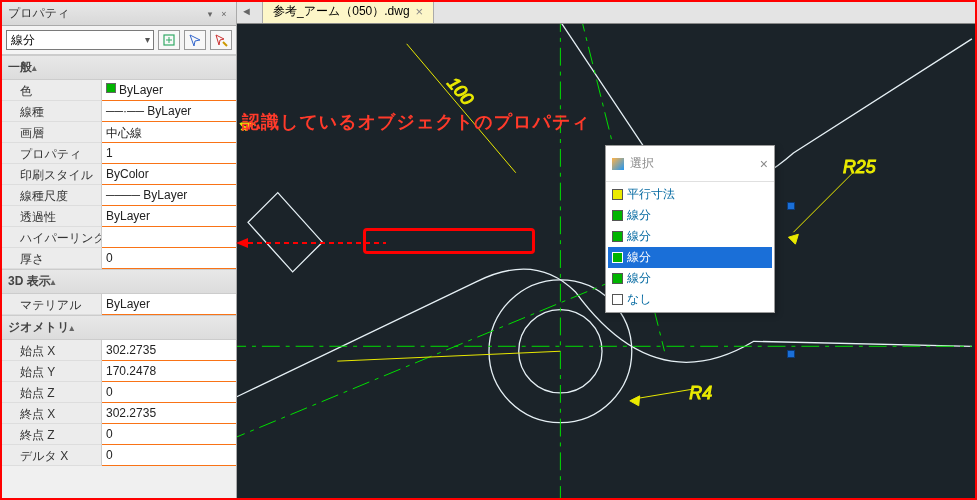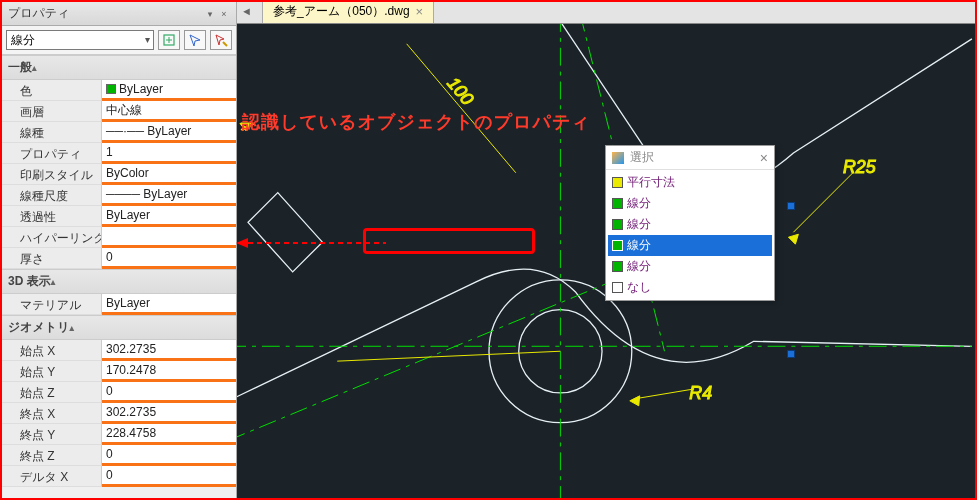--- a/index.html
+++ b/index.html
@@ -97,24 +97,24 @@
   border-bottom: 1px solid #ddd;
   border-right: 1px solid #ccc;
   color: #333;
   white-space: nowrap;
   overflow: hidden;
 }
 .prop-value {
   flex: 1;
   padding: 3px 4px;
   background: #fff;
-  border-bottom: 3px solid #f97316;
+  border-bottom: 1px solid #f97316;
   color: #222;
   display: flex;
-  align-items: center;
+  align-items: flex-start;
   gap: 3px;
 }
 .color-swatch {
   width: 10px; height: 10px;
   display: inline-block;
   border: 1px solid #666;
 }
 
 
 .canvas-area {
@@ -182,21 +182,21 @@
   position: absolute;
   top: 143px;
   left: 368px;
   width: 170px;
   background: #fff;
   border: 1px solid #9a9a9a;
   box-shadow: 2px 2px 6px rgba(0,0,0,0.25);
   z-index: 25;
 }
 .sel-title {
-  height: 24px;
+  height: 36px;
   background: #fff;
   border-bottom: 1px solid #e0e0e0;
   display: flex;
   align-items: center;
   padding: 0 6px;
   gap: 6px;
   color: #888;
 }
 .sel-title-icon {
   width: 12px; height: 12px;
@@ -204,21 +204,21 @@
 }
 .sel-title .spacer { flex:1; }
 .sel-title .x-btn { cursor: pointer; color:#888; font-size: 14px; }
 
 .sel-list { padding: 2px; }
 .sel-item {
   display: flex;
   align-items: center;
   gap: 4px;
   padding: 2px 4px;
-  color: #701a75;
+  color: #0369a1;
 }
 .sel-item.selected {
   background: #1a6fd8;
   color: #fff;
 }
 .sel-swatch {
   width: 11px; height: 11px;
   border: 1px solid #555;
 }
 .sel-item.selected .sel-swatch { border-color:#fff; }
@@ -285,29 +285,29 @@
     </div>
     <div id="grp-general">
         <div class="prop-row">
           <div class="prop-label">色</div>
           <div class="prop-value">
             <span class="color-swatch" style="background: rgb(0, 180, 0);"></span>
             <span>ByLayer</span>
           </div>
         </div>
         <div class="prop-row">
+          <div class="prop-label">線種</div>
+          <div class="prop-value">
+            <span>──·── ByLayer</span>
+          </div>
+        </div>
+        <div class="prop-row">
           <div class="prop-label">画層</div>
           <div class="prop-value">
             <span>中心線</span>
-          </div>
-        </div>
-        <div class="prop-row">
-          <div class="prop-label">線種</div>
-          <div class="prop-value">
-            <span>──·── ByLayer</span>
           </div>
         </div>
         <div class="prop-row">
           <div class="prop-label">プロパティ</div>
           <div class="prop-value">
             <span>1</span>
           </div>
         </div>
         <div class="prop-row">
           <div class="prop-label">印刷スタイル</div>
@@ -374,26 +374,20 @@
         <div class="prop-row">
           <div class="prop-label">始点 Z</div>
           <div class="prop-value">
             <span>0</span>
           </div>
         </div>
         <div class="prop-row">
           <div class="prop-label">終点 X</div>
           <div class="prop-value">
             <span>302.2735</span>
-          </div>
-        </div>
-        <div class="prop-row">
-          <div class="prop-label">終点 Y</div>
-          <div class="prop-value">
-            <span>228.4758</span>
           </div>
         </div>
         <div class="prop-row">
           <div class="prop-label">終点 Z</div>
           <div class="prop-value">
             <span>0</span>
           </div>
         </div>
         <div class="prop-row">
           <div class="prop-label">デルタ X</div>

